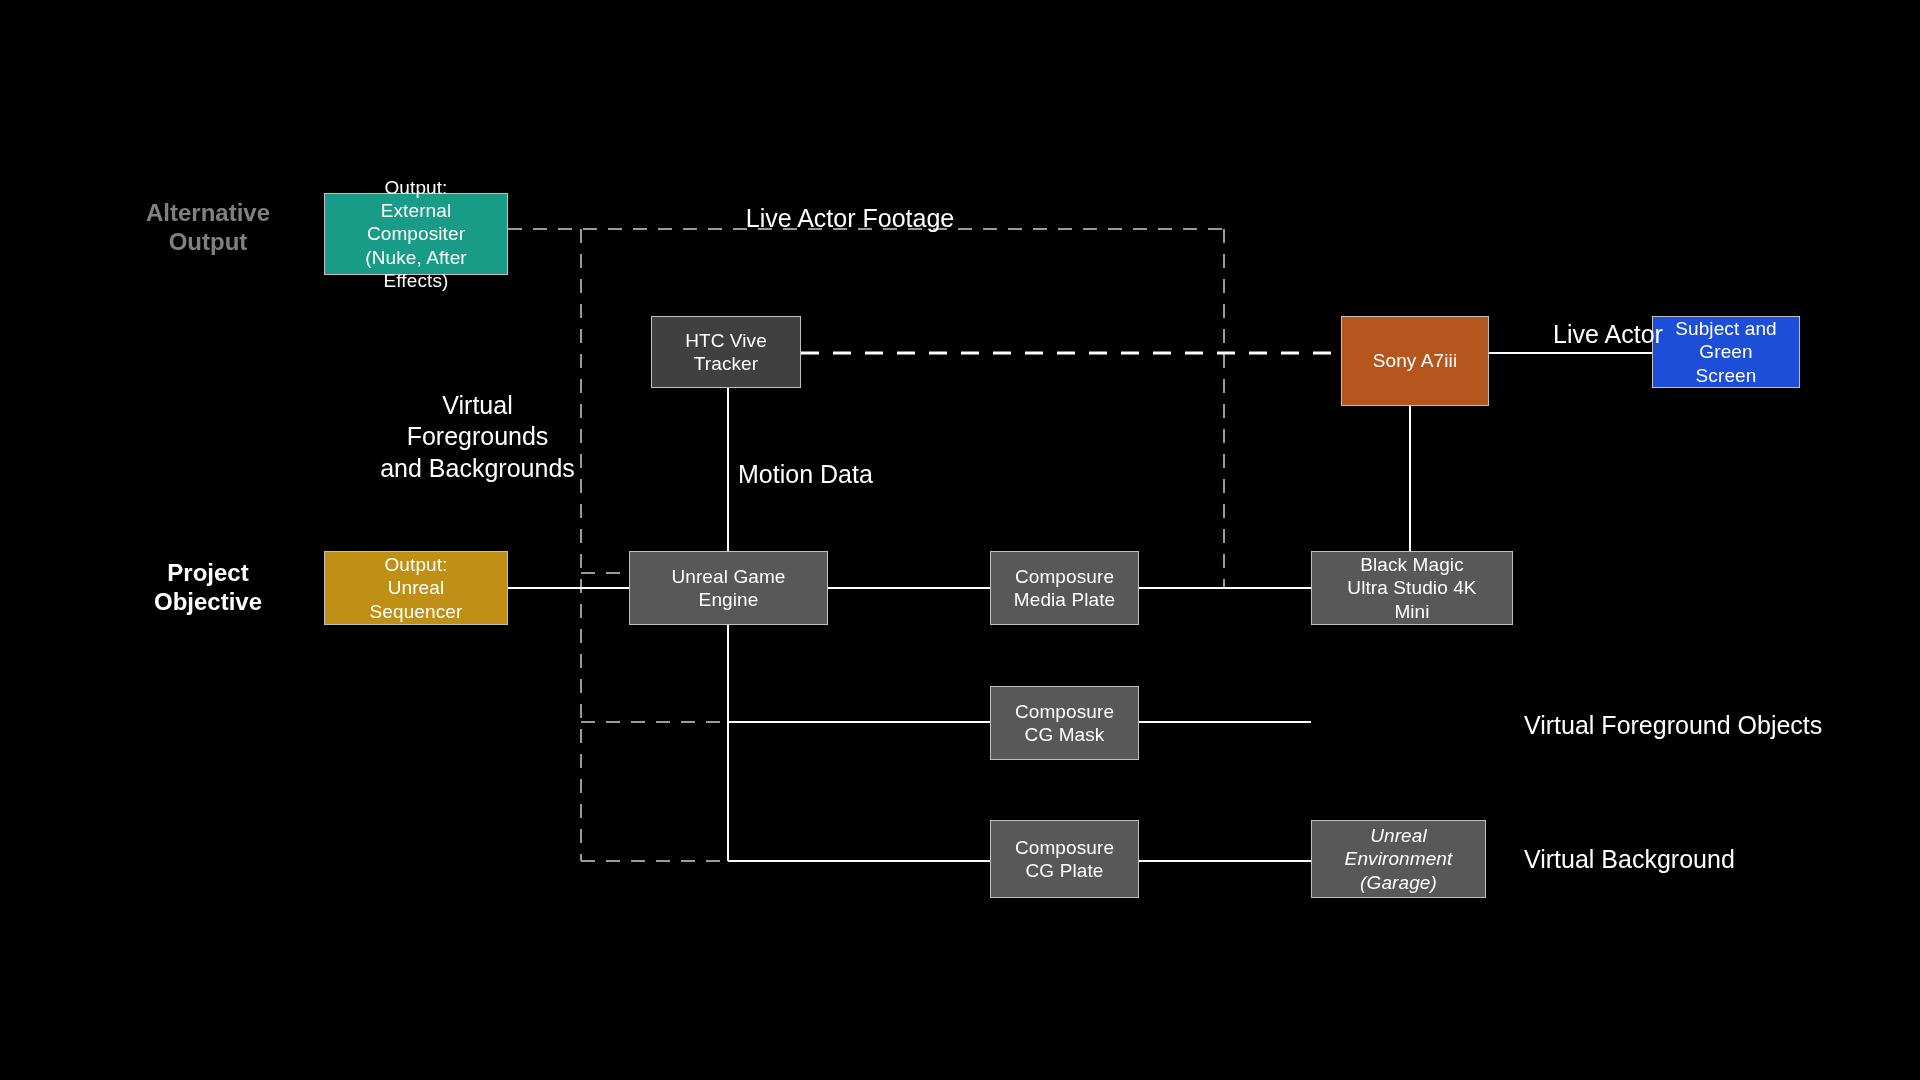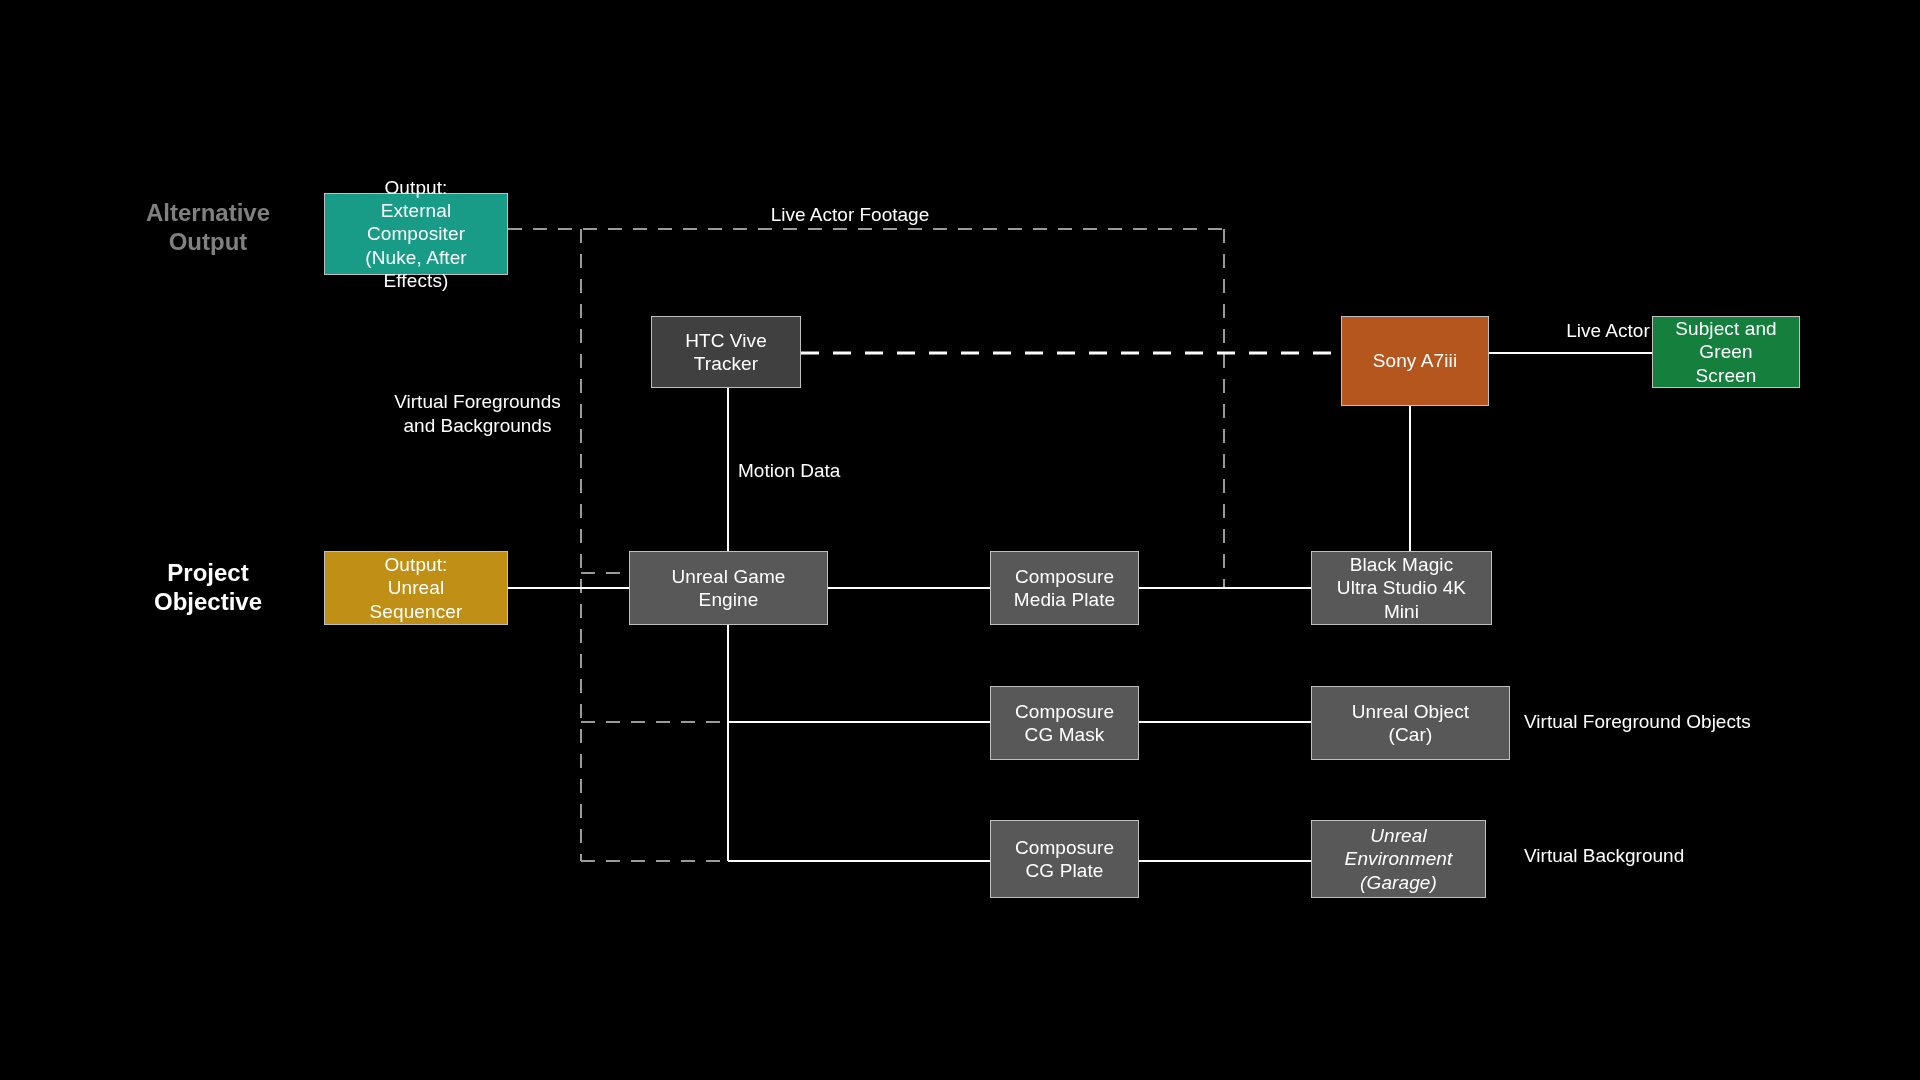--- a/index.html
+++ b/index.html
@@ -44,28 +44,28 @@
   }
   .node .lines {
     width: 100%;
     padding: 0 20px;
     box-sizing: border-box;
     white-space: pre-line;
   }
   .n-teal   { background: #189b87; }
   .n-blue   { background: #404040; }
   .n-orange { background: #b4561e; }
-  .n-green  { background: #15803d; }
+  .n-green  { background: #1d4ed8; }
   .n-gold   { background: #bf8f16; }
   .n-gray   { background: #585858; }
 
   .label {
     position: absolute;
     color: #ffffff;
-    font-size: 19px;
+    font-size: 25px;
     line-height: 1.25;
     white-space: pre-line;
     z-index: 6;
   }
   .label.center { text-align: center; }
   .label.left   { text-align: left; }
 
   .section-title {
     position: absolute;
     font-weight: bold;
@@ -155,34 +155,30 @@
 
   <div class="node n-gray" style="left:629px; top:551px; width:199px; height:74px;">
     <span class="lines">Unreal Game Engine</span>
   </div>
 
   <div class="node n-gray" style="left:990px; top:551px; width:149px; height:74px;">
     <span class="lines">Composure
 Media Plate</span>
   </div>
 
-  <div class="node n-gray" style="left:1311px; top:551px; width:181px; height:74px;">
+  <div class="node n-gray" style="left:1311px; top:551px; width:202px; height:74px;">
     <span class="lines">Black Magic
 Ultra Studio 4K Mini</span>
   </div>
 
   <div class="node n-gray" style="left:990px; top:686px; width:149px; height:74px;">
     <span class="lines">Composure
 CG Mask</span>
   </div>
 
-  <div class="node n-gray" style="left:1311px; top:686px; width:199px; height:74px;">
-    <span class="lines">Unreal Object
-(Car)</span>
-  </div>
 
   <div class="node n-gray" style="left:990px; top:820px; width:149px; height:78px;">
     <span class="lines">Composure
 CG Plate</span>
   </div>
 
   <div class="node n-gray" style="left:1311px; top:820px; width:175px; height:78px;font-style:italic;">
     <span class="lines">Unreal Environment
 (Garage)</span>
   </div>

